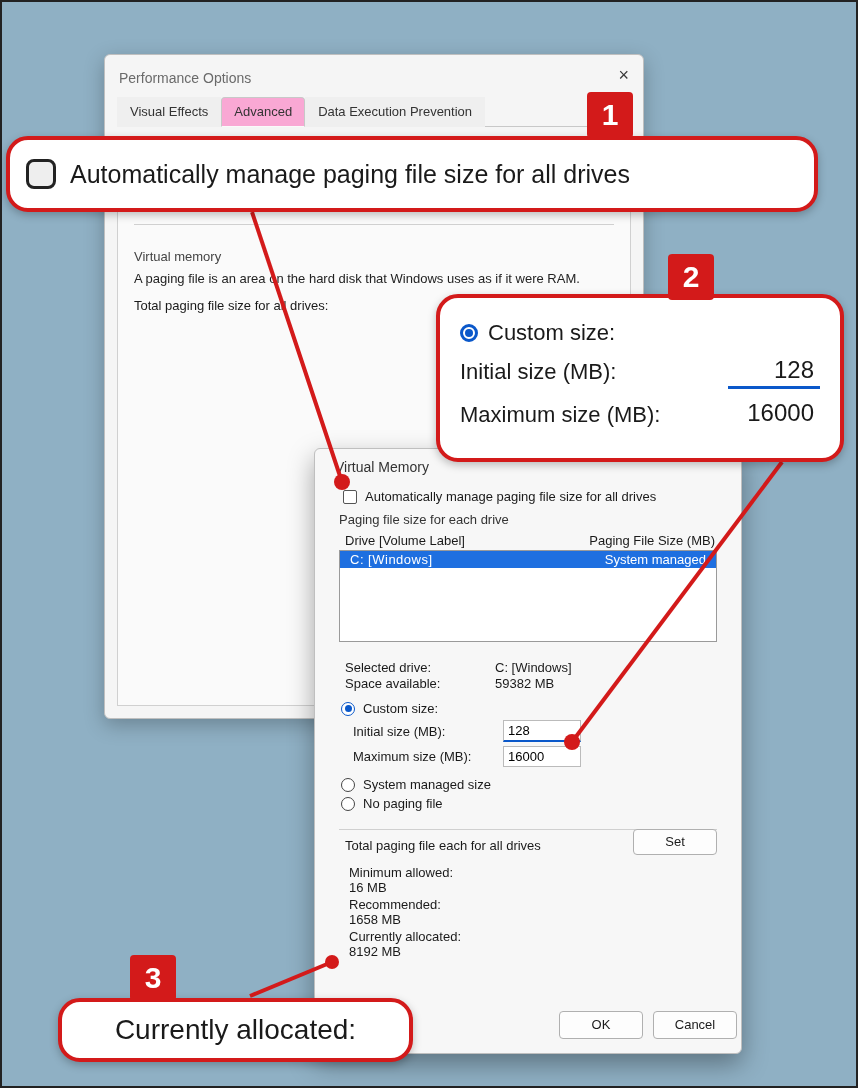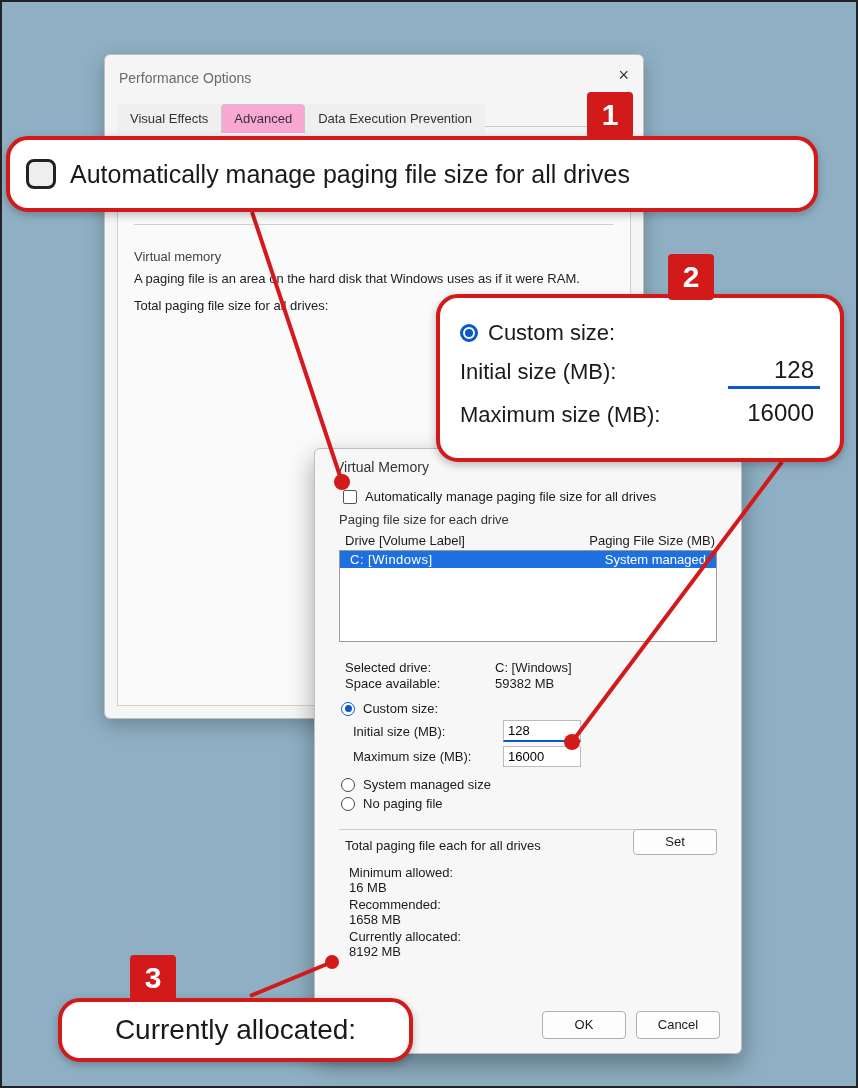--- a/index.html
+++ b/index.html
@@ -52,21 +52,21 @@
     border-bottom: 1px solid #c8c8c8;
     font-size: 13px;
   }
   .perf-tab {
     padding: 6px 12px 7px 12px;
     border: 1px solid transparent;
     border-bottom: none;
     color: #333;
     cursor: pointer;
     position: relative;
-    top: 8px;
+    top: 1px;
     background: #efefef;
   }
   .perf-tab.active {
     background: #f9a8d4;
     border-color: #c8c8c8;
     border-bottom: 1px solid #fafafa;
     border-radius: 4px 4px 0 0;
   }
   .perf-body {
     position: absolute;
@@ -275,21 +275,21 @@
   }
   .total-line2 {
     display: flex;
     margin: 2px 0 2px 10px;
     font-size: 13px;
     flex-direction: column;
   }
   .total-line2 .lbl { width: 160px; }
   .vm-buttons {
     position: absolute;
-    right: 21px;
+    right: 4px;
     bottom: 14px;
     display: flex;
     gap: 10px;
   }
   .vm-buttons .btn {
     width: 84px;
     height: 28px;
     border: 1px solid #b0b0b0;
     border-radius: 4px;
     background: #fdfdfd;

